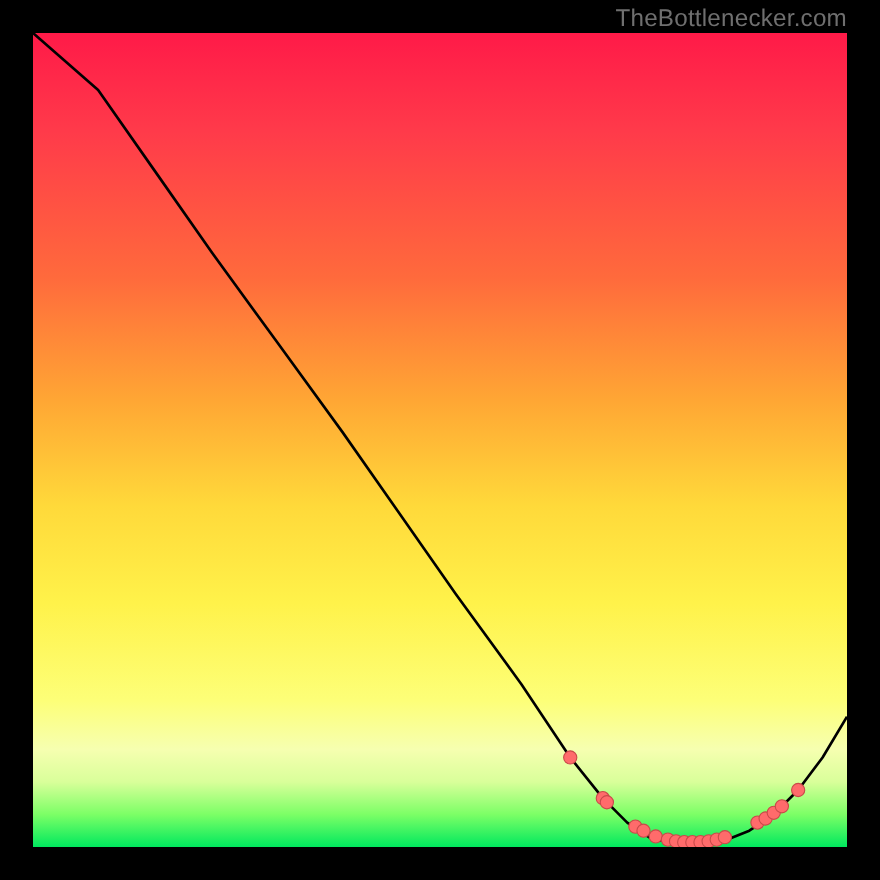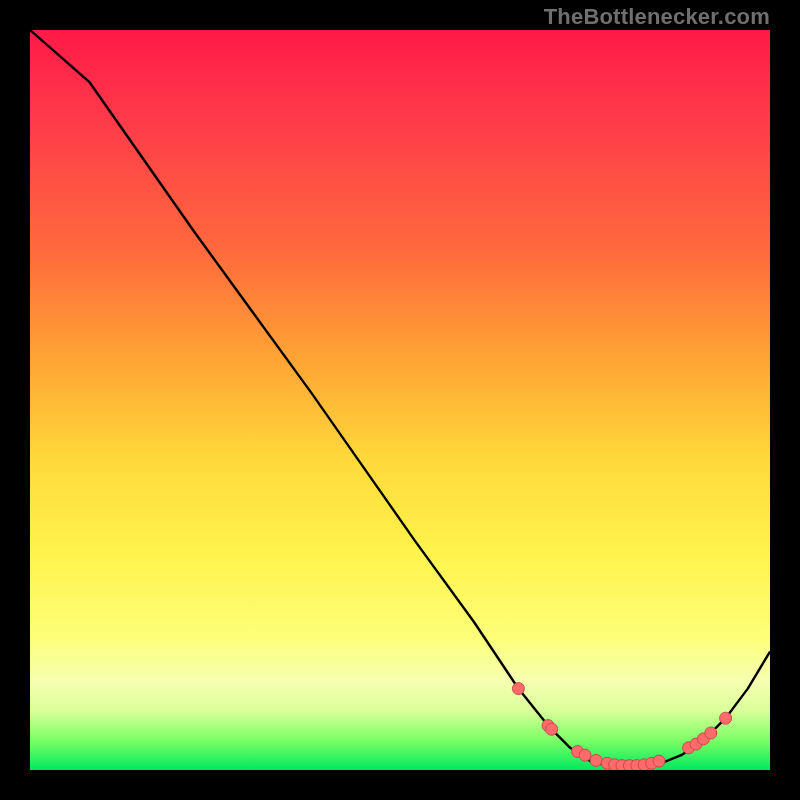--- a/index.html
+++ b/index.html
@@ -38,21 +38,21 @@
       #7cff66 96%,
       #00e85e 100%
     );
   }
   .watermark {
     position: absolute;
     top: 4px;
     right: 30px;
     color: #6f6f6f;
     font-size: 22px;
-    font-weight: 700;
+    font-weight: 400;
     letter-spacing: 0.2px;
   }
   svg.curve {
     position: absolute;
     left: 0;
     top: 0;
     width: 740px;
     height: 740px;
   }
 </style>

